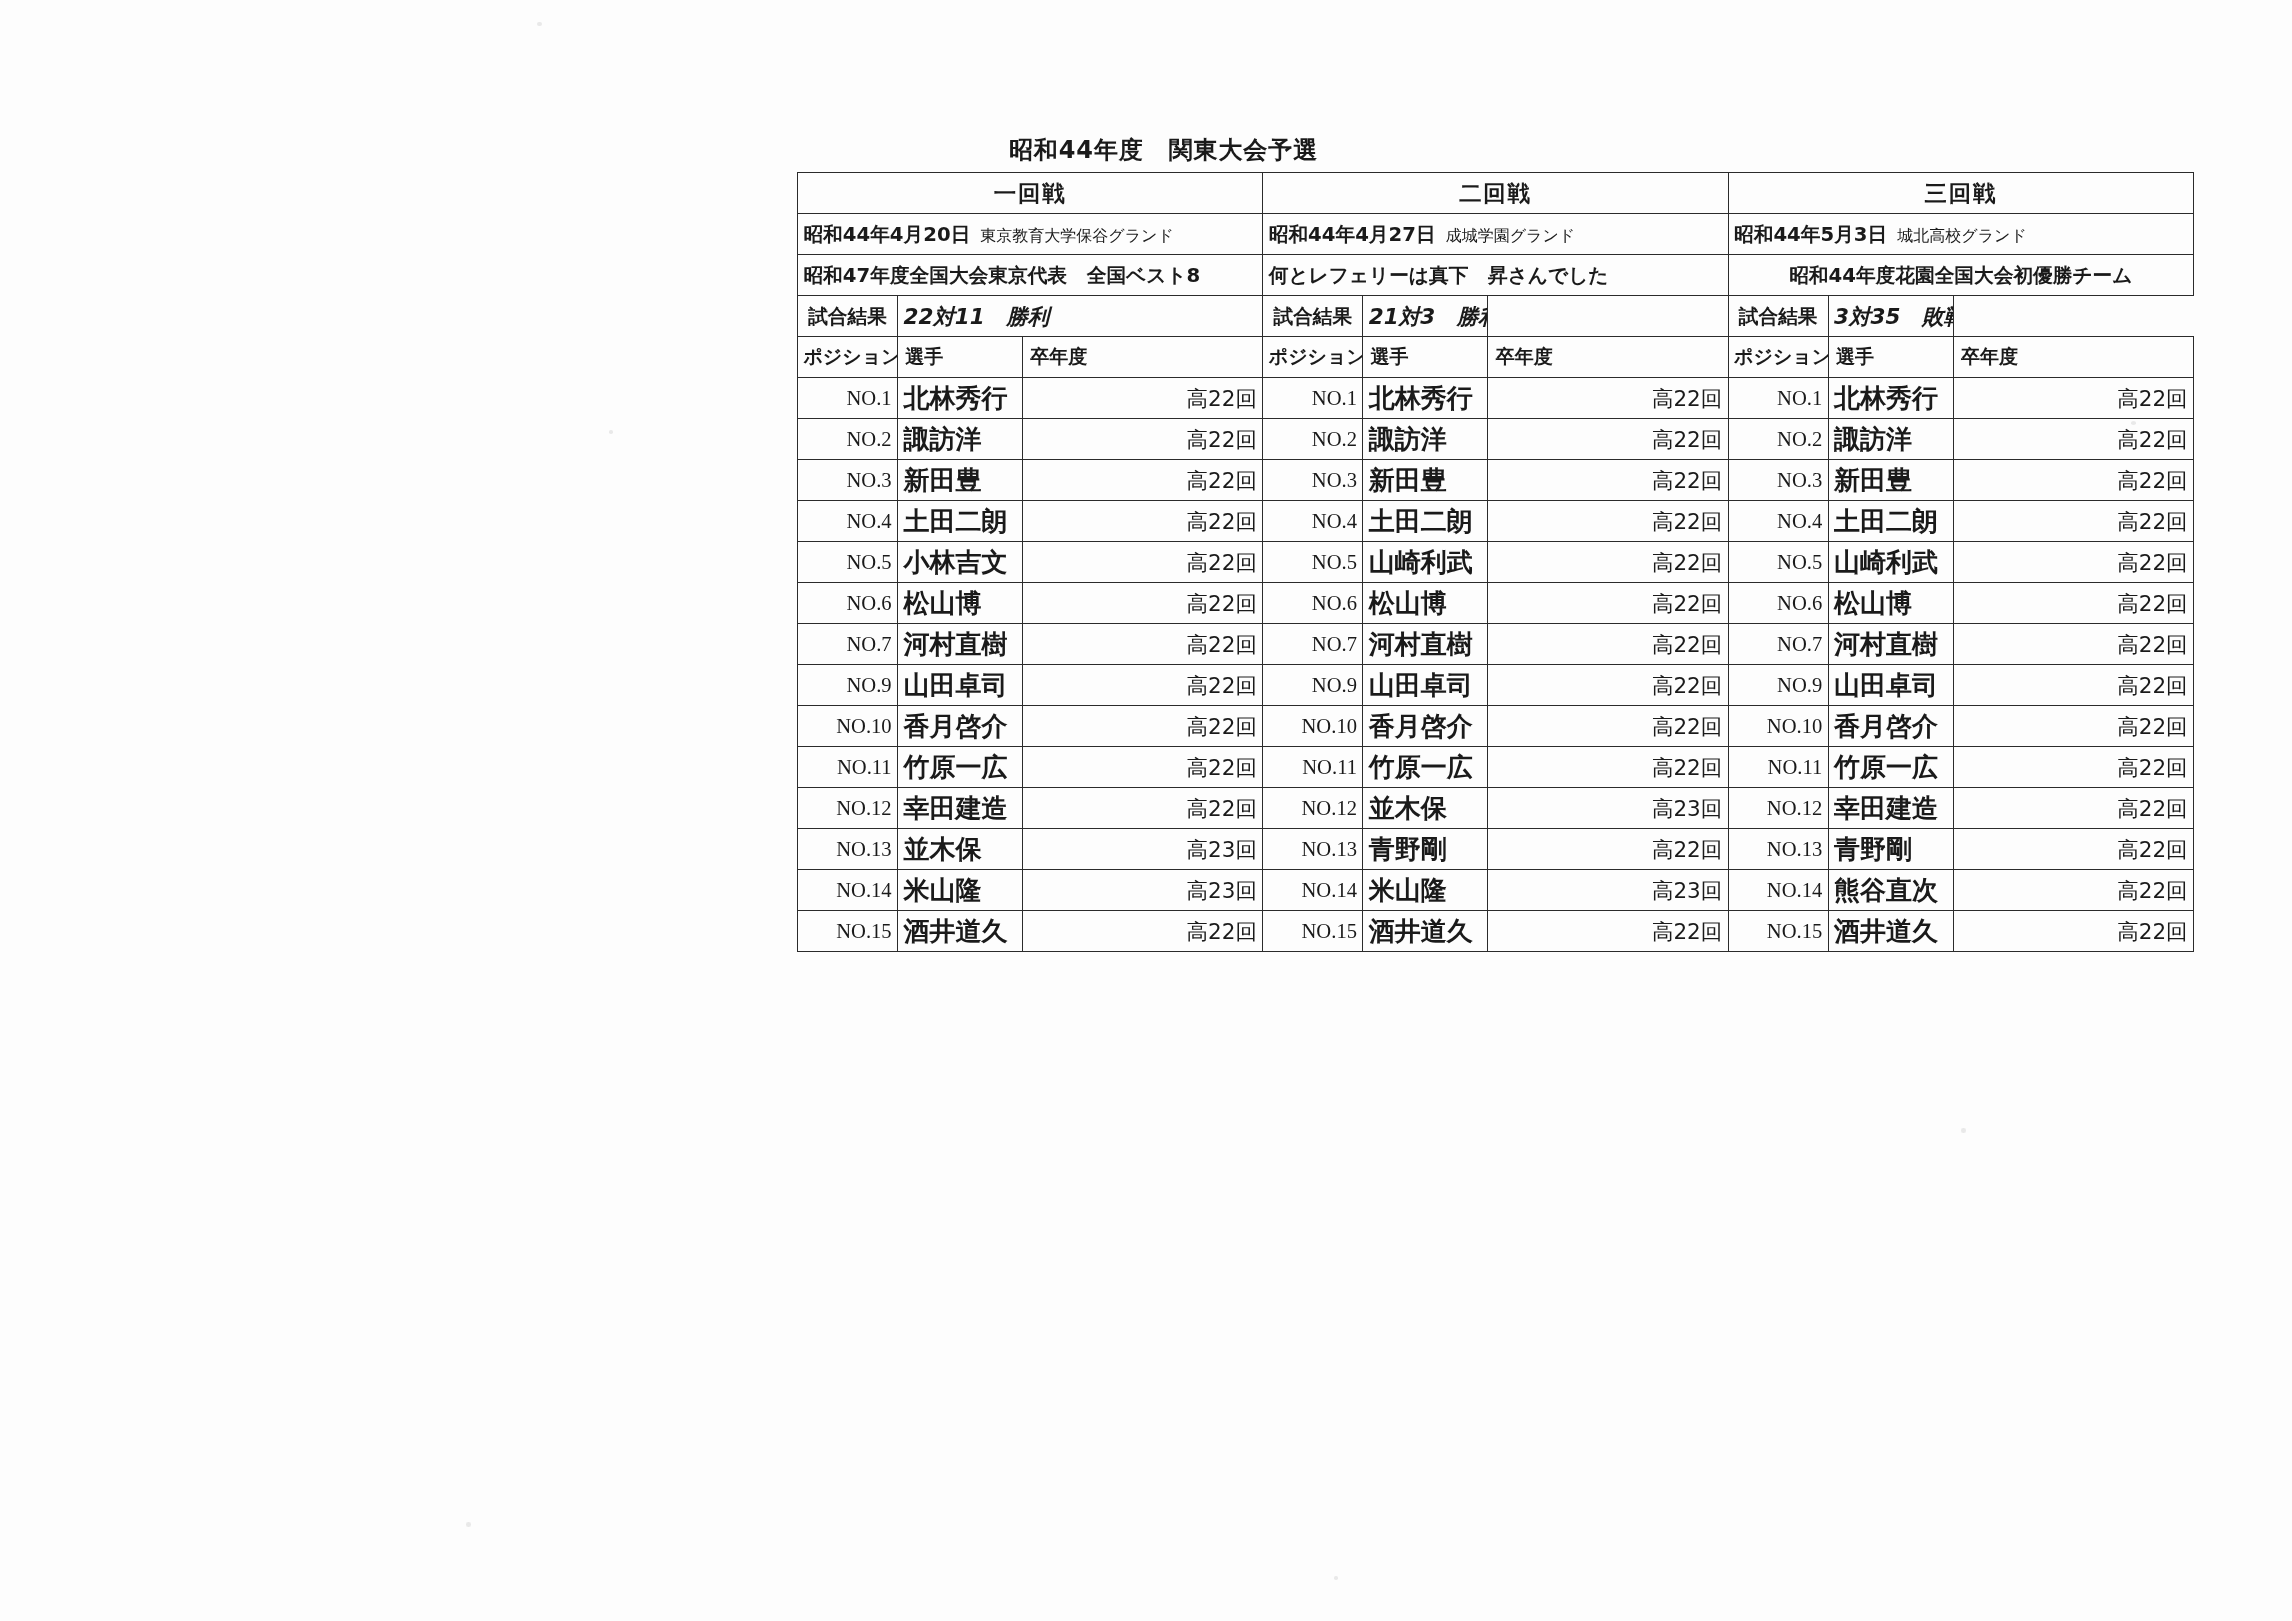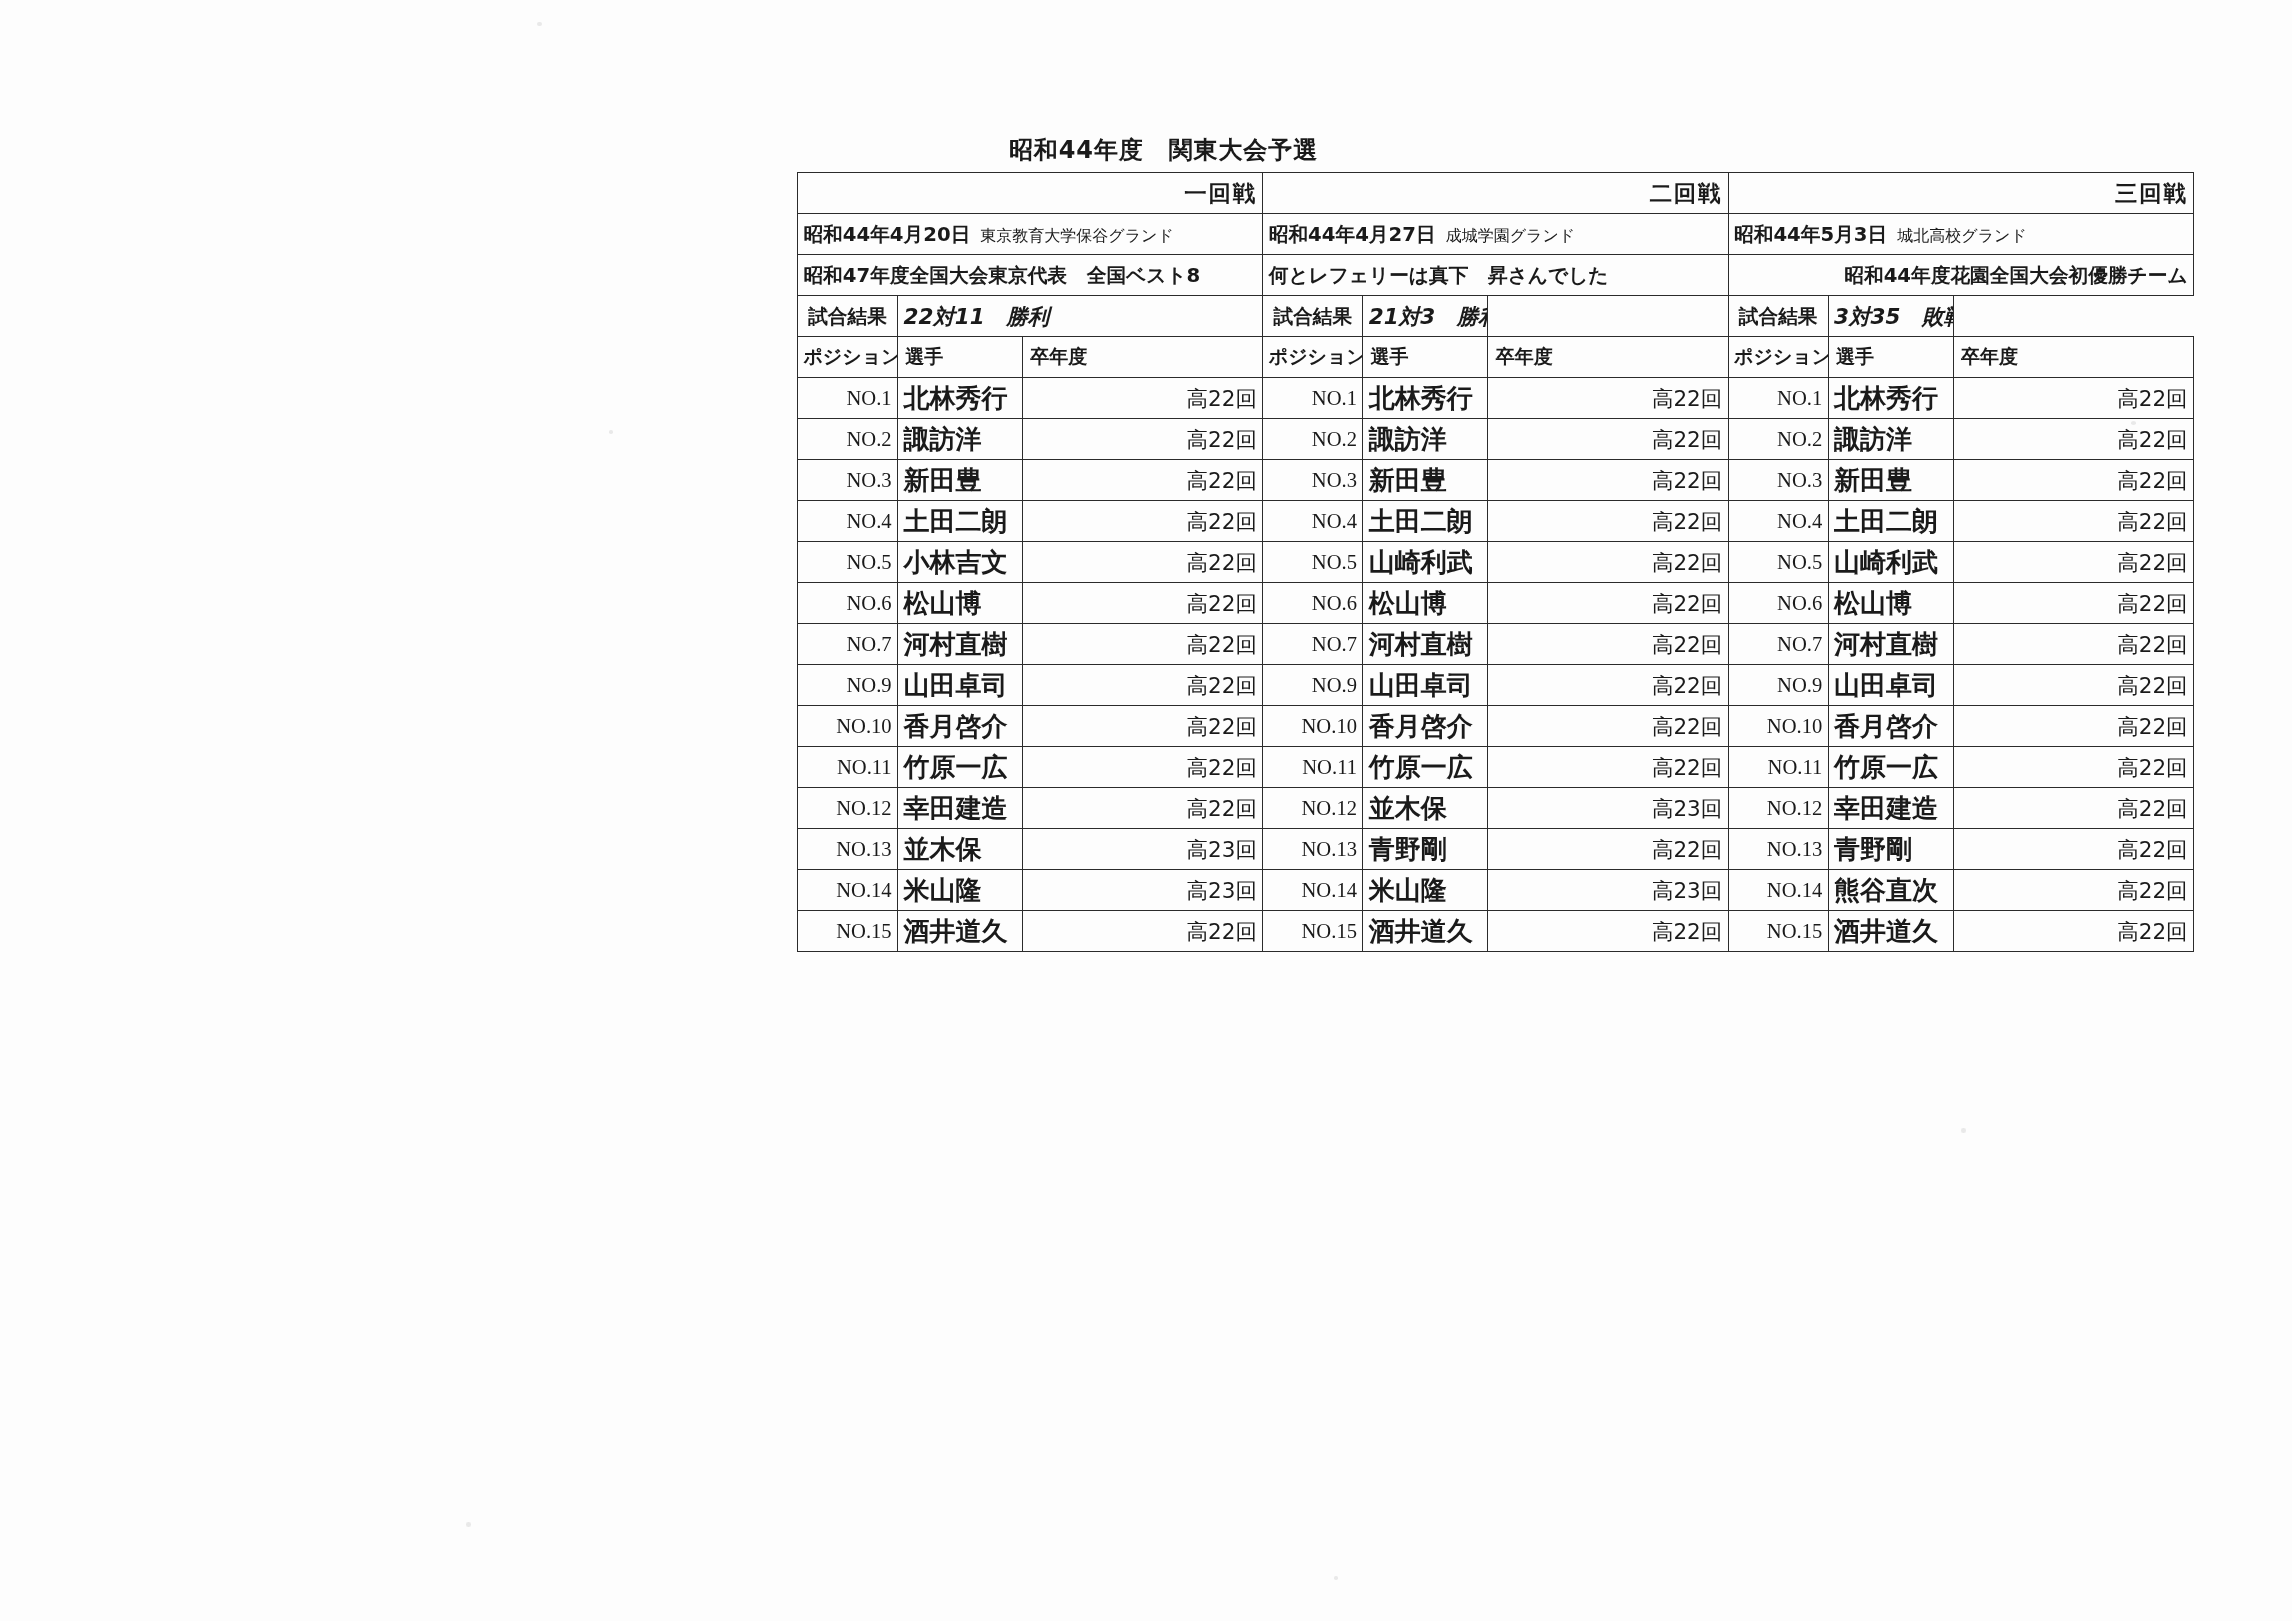--- a/index.html
+++ b/index.html
@@ -57,21 +57,21 @@
     height: 40px;
     padding: 0 5.4px;
     vertical-align: middle;
     white-space: nowrap;
     overflow: hidden;
   }
   td.noborder {
     border: none !important;
   }
   .c-round {
-    text-align: right;
+    text-align: center;
     font-weight: bold;
     font-size: 22.4px;
     letter-spacing: 1.8px;
     margin-top: 17px;
   }
   .c-label {
     text-align: center;
     font-weight: bold;
     font-size: 19.7px;
   }
@@ -89,21 +89,21 @@
     font-weight: bold;
     font-size: 20.6px;
   }
   .c-note {
     font-weight: bold;
     font-size: 19.7px;
     text-align: left;
     padding-left: 9px;
   }
   .c-note.center {
-    text-align: right;
+    text-align: center;
   }
   .c-score {
     font-weight: bold;
     font-size: 21.5px;
     padding-left: 7.2px;
     font-style: italic;
   }
   .c-head {
     text-align: center;
     font-weight: bold;

